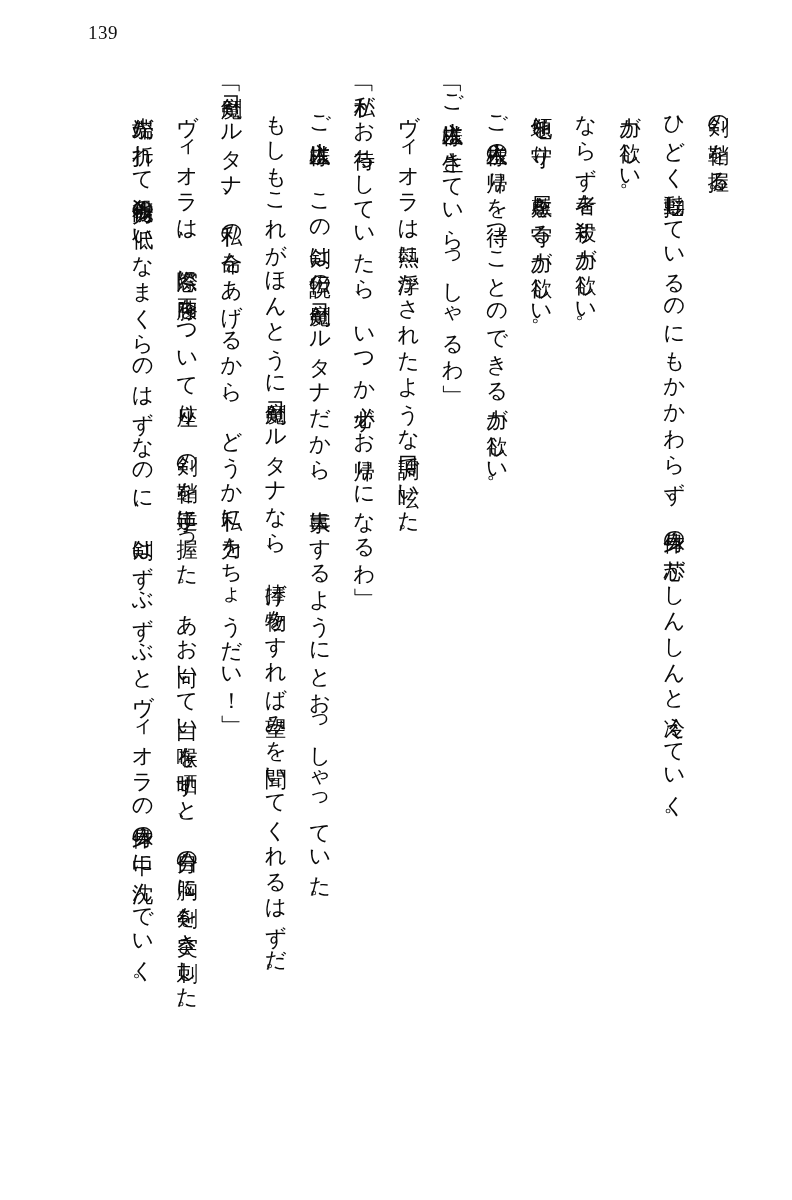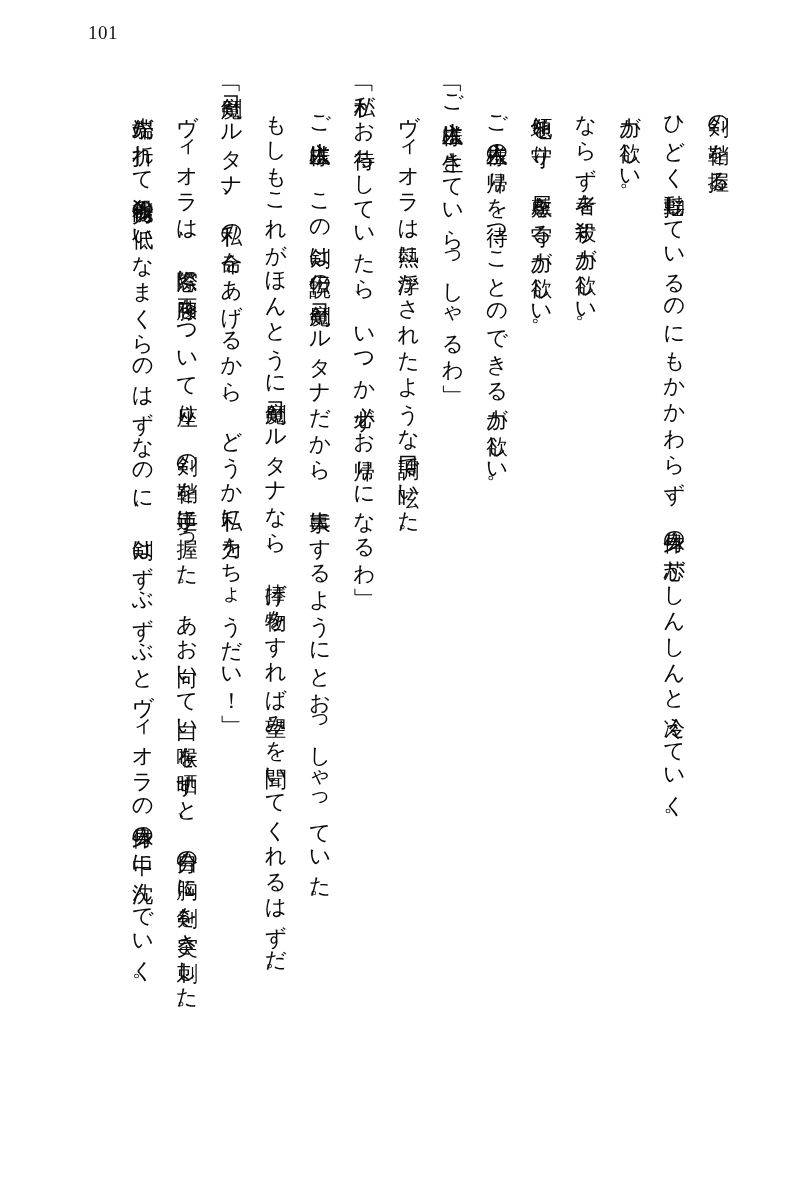--- a/index.html
+++ b/index.html
@@ -55,21 +55,21 @@
   }
   .body-text p.indent {
     text-indent: 1em;
   }
 </style>
 </head>
 <body>
 
 <div class="page">
 
-  <div class="page-number">101</div>
+  <div class="page-number">139</div>
 
   <div class="body-text">
     <p class="indent">剣の鞘を握る。</p>
     <p class="indent">ひどく動揺しているのにもかかわらず、身体の芯がしんしんと冷えていく。</p>
     <p class="indent">力が欲しい。</p>
     <p class="indent">ならず者を殺す力が欲しい。</p>
     <p class="indent">領地を守り、屋敷を守る力が欲しい。</p>
     <p class="indent">ご主人様の帰りを待つことのできる力が欲しい。</p>
     <p>「ご主人様は生きていらっしゃるわ」</p>
     <p class="indent">ヴィオラは熱に浮かされたような口調で呟いた。</p>

